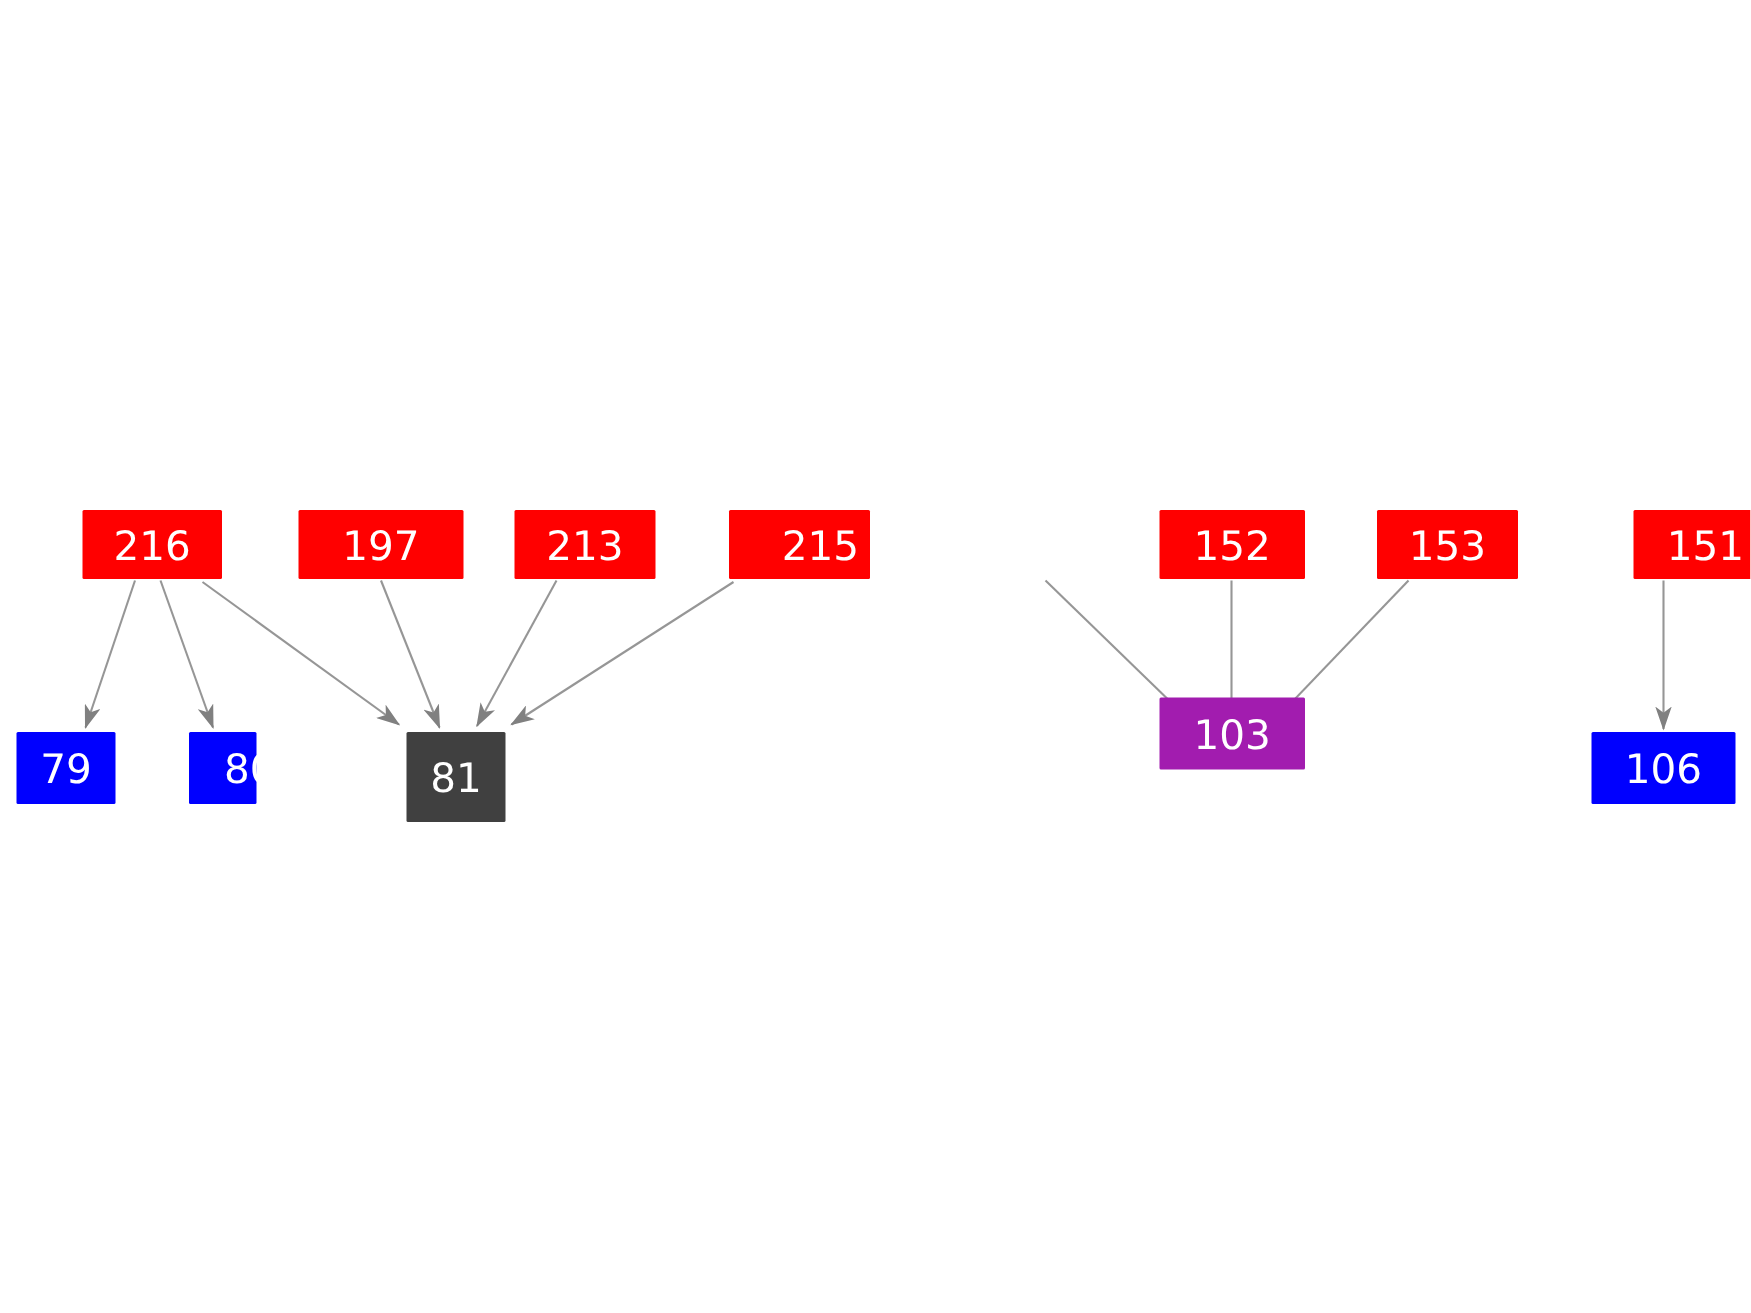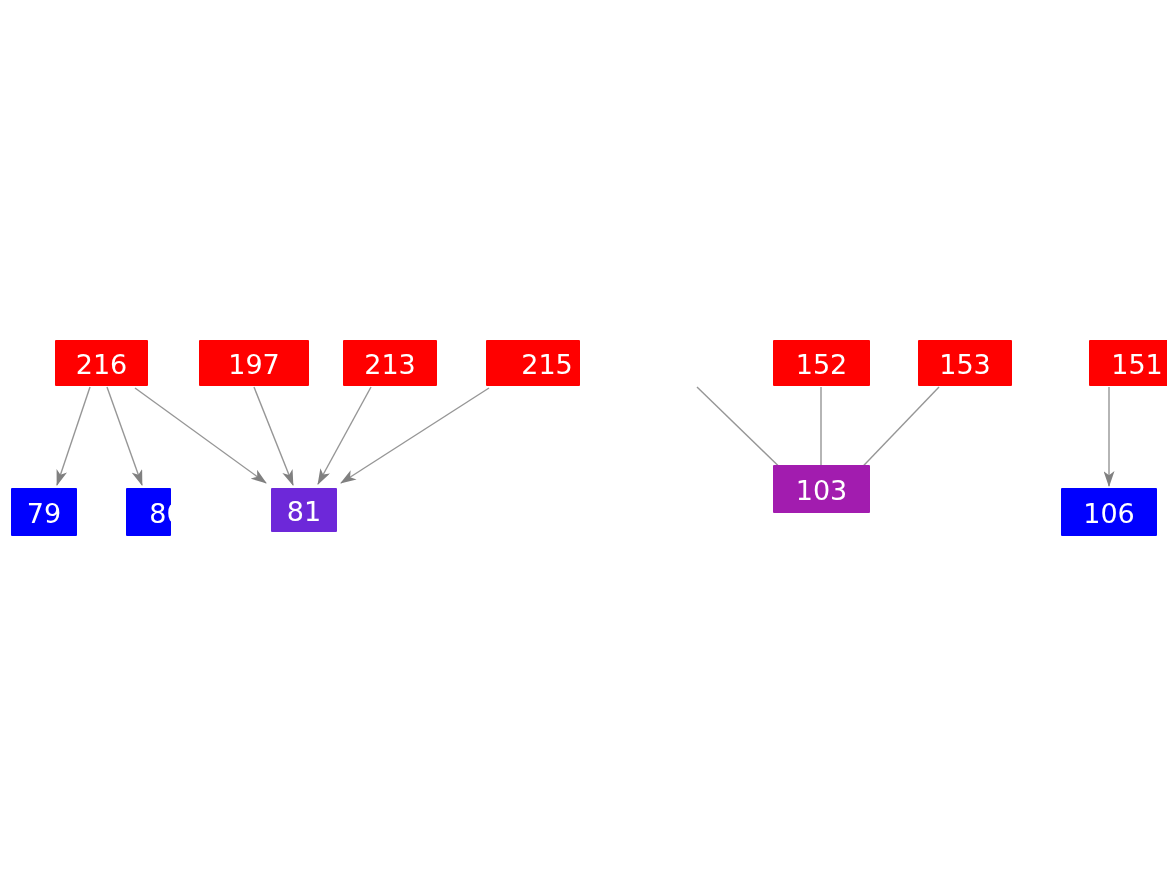--- a/index.html
+++ b/index.html
@@ -60,16 +60,16 @@
 
   <div class="node" style="left: 55px; top: 340px; width: 93px; height: 46px; background: rgb(255, 0, 0); color: rgb(255, 255, 255);">216</div>
   <div class="node" style="left: 199px; top: 340px; width: 110px; height: 46px; background: rgb(255, 0, 0); color: rgb(255, 255, 255);">197</div>
   <div class="node" style="left: 343px; top: 340px; width: 94px; height: 46px; background: rgb(255, 0, 0); color: rgb(255, 255, 255);">213</div>
   <div class="node" style="left: 486px; top: 340px; width: 94px; height: 46px; background: rgb(255, 0, 0); color: rgb(255, 255, 255); padding-left: 28px;">215</div>
   <div class="node" style="left: 773px; top: 340px; width: 97px; height: 46px; background: rgb(255, 0, 0); color: rgb(255, 255, 255);">152</div>
   <div class="node" style="left: 918px; top: 340px; width: 94px; height: 46px; background: rgb(255, 0, 0); color: rgb(255, 255, 255);">153</div>
   <div class="node" style="left: 1061px; top: 340px; width: 96px; height: 46px; background: rgb(255, 0, 0); color: rgb(255, 255, 255); margin-left: 28px;">151</div>
   <div class="node" style="left: 11px; top: 488px; width: 66px; height: 48px; background: rgb(0, 0, 255); color: rgb(255, 255, 255);">79</div>
   <div class="node" style="left: 126px; top: 488px; width: 45px; height: 48px; background: rgb(0, 0, 255); color: rgb(255, 255, 255); padding-left: 36px;">80</div>
-  <div class="node" style="left: 271px; top: 488px; width: 66px; height: 44px; background: #6d28d9; color: rgb(255, 255, 255);">81</div>
+  <div class="node" style="left: 271px; top: 488px; width: 66px; height: 60px; background: #404040; color: rgb(255, 255, 255);">81</div>
   <div class="node" style="left: 773px; top: 465px; width: 97px; height: 48px; background: #a21caf; color: rgb(255, 255, 255);">103</div>
   <div class="node" style="left: 1061px; top: 488px; width: 96px; height: 48px; background: rgb(0, 0, 255); color: rgb(255, 255, 255);">106</div>
 </div>
 
 </body></html>

